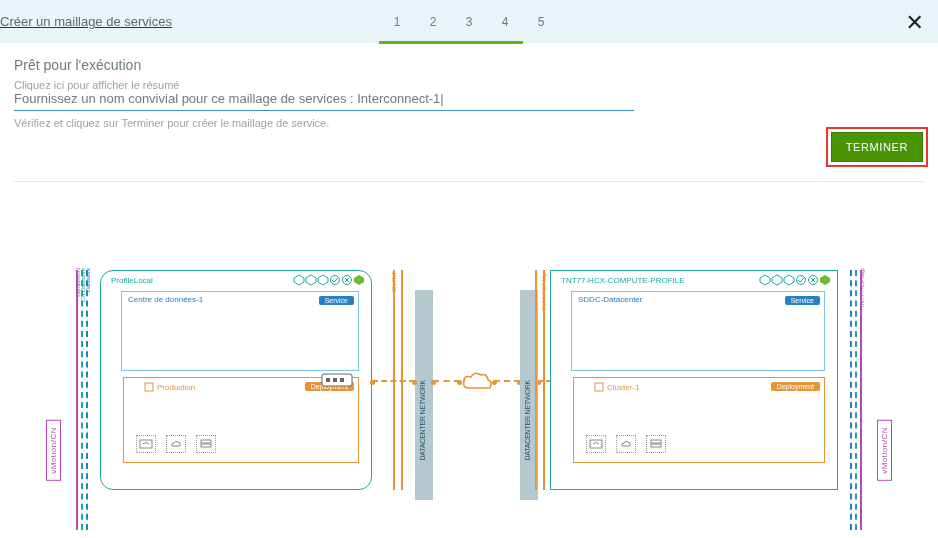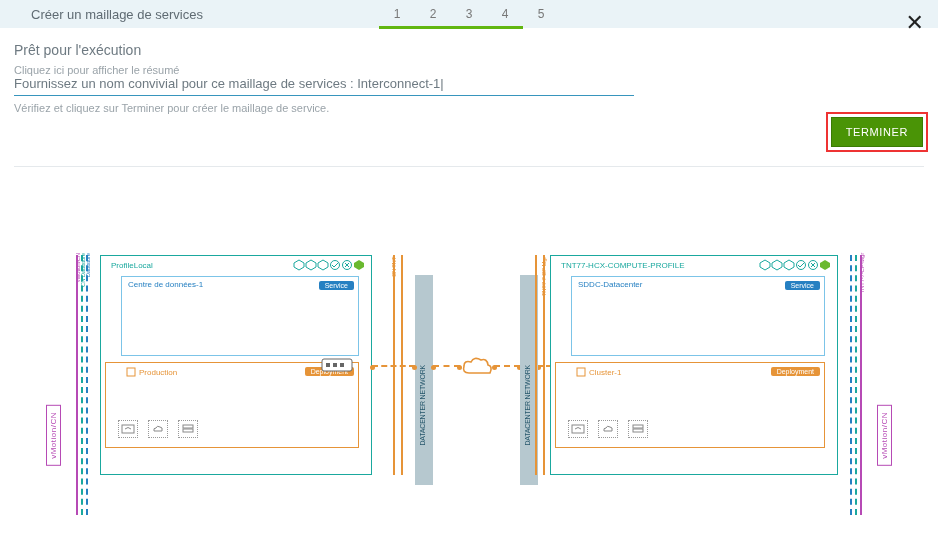--- a/index.html
+++ b/index.html
@@ -1,18 +1,18 @@
 <!DOCTYPE html>
 <html><head>
 <meta charset="utf-8">
 <style>
   * { box-sizing: border-box; margin: 0; padding: 0; }
   body { font-family: -apple-system, BlinkMacSystemFont, "Segoe UI", Arial, sans-serif; font-size: 13px; color: #333; background: #fff; width: 938px; }
 
-  .header { background: #eaf3f7; height: 28px; display: flex; align-items: center; position: relative; padding: 0 31px; }
+  .header { background: #eaf3f7; height: 43px; display: flex; align-items: center; position: relative; padding: 0 0; text-decoration: underline; }
   .header-title { color: #5f6b73; font-size: 13px; }
   .steps { position: absolute; left: 50%; transform: translateX(-50%); display: flex; align-items: center; height: 100%; }
   .step { width: 36px; height: 42px; display: flex; align-items: center; justify-content: center; color: #777; font-size: 12px; cursor: pointer; position: relative; }
   .step:last-child { background: #f7fafc; }
   .step-underline { position: absolute; bottom: -1px; left: 0; right: 36px; height: 3px; background: #61b610; }
   .close { position: absolute; right: 14px; top: 10px; font-size: 22px; color: #222; cursor: pointer; font-weight: 300; }
 
   .content { padding: 14px 14px 8px 14px; }
   .subtitle { color: #6e7a82; font-size: 14px; margin-bottom: 6px; }
   .link-row { color: #9aa3a9; font-size: 11px; margin-bottom: 0; }
@@ -35,30 +35,30 @@
   .rails { position: absolute; top: 0; bottom: 40px; width: 20px; display: flex; gap: 3px; }
   .rails-left { left: 76px; }
   .rails-right { right: 76px; flex-direction: row-reverse; }
   .rail { width: 0; border-left: 2px solid; height: 100%; position: relative; }
   .rail::before { content: attr(data-lbl); position: absolute; top: -2px; left: -3px; writing-mode: vertical-rl; transform: rotate(180deg); font-size: 6px; white-space: nowrap; letter-spacing: -0.2px; }
   .r-magenta { border-color: #b64ab5; } .r-magenta::before { color:#b64ab5; }
   .r-teal { border-color: #1aa89e; border-left-style: dashed; } .r-teal::before { color:#1aa89e; }
   .r-blue { border-color: #2680c2; border-left-style: dashed; } .r-blue::before { color:#2680c2; }
 
   .profile-box { position: absolute; border: 1px solid #1aa89e; background: #fff; }
-  .profile-left { left: 100px; top: 0; width: 272px; height: 220px; }
+  .profile-left { left: 100px; top: 0; width: 272px; height: 220px; border-radius: 13px; }
   .profile-right { right: 100px; left: auto; top: 0; width: 288px; height: 220px; }
   .profile-head { display: flex; align-items: center; gap: 4px; padding: 3px 6px; font-size: 8px; color: #1aa89e; }
   .badges { margin-left: auto; display: flex; gap: 0px; }
   .hexb { width: 12px; height: 12px; display: inline-flex; align-items:center; justify-content:center; }
   .hexb svg { width:12px; height:12px; }
 
   .dc-box { margin: 2px 12px 6px 20px; border: 1px solid #7cc4e8; height: 80px; position: relative; padding: 3px 6px; font-size: 8px; color:#2680c2; }
   .badge-tag { position: absolute; right: 4px; top: 4px; background:#2680c2; color:#fff; border-radius:2px; padding:1px 6px; font-size:7px; }
-  .cluster-box { margin: 6px 12px 8px 4px; border: 1px solid #e69438; height: 86px; position: relative; padding: 3px 6px; font-size:8px; color:#e69438; display:flex; align-items:flex-end; gap:4px; }
+  .cluster-box { margin: 6px 12px 8px 22px; border: 1px solid #e69438; height: 86px; position: relative; padding: 3px 6px; font-size:8px; color:#e69438; display:flex; align-items:flex-end; gap:4px; }
   .cluster-box .badge-tag { background:#e69438; }
   .cluster-title { position: absolute; top: 4px; left: 20px; display:flex; align-items:center; gap:3px; }
   .mini-icon { width:20px; height:18px; border:1px dotted #999; display:flex; align-items:center; justify-content:center; margin-bottom:6px; margin-left:6px; }
   .mini-icon svg { width:14px; height:12px;}
   .net-col { position: absolute; width: 18px; background: #b6c8cf; }
   .net-left { left: 415px; top: 20px; height: 210px; }
   .net-mid { left: 520px; top: 20px; height: 210px; }
   .net-lbl { position:absolute; writing-mode: vertical-rl; transform: rotate(180deg); font-size:7px; color:#25566b; top: 90px; left: 4px; white-space:nowrap; letter-spacing:-0.2px;}
   .net-vrail { position:absolute; left: 393px; top:0; height:220px; border-left:2px solid #e69438; }
   .net-vrail::before{ content:attr(data-lbl); position:absolute; writing-mode:vertical-rl; transform:rotate(180deg); font-size:6px; color:#e69438; top:2px; left:-4px; letter-spacing:-0.3px;}

